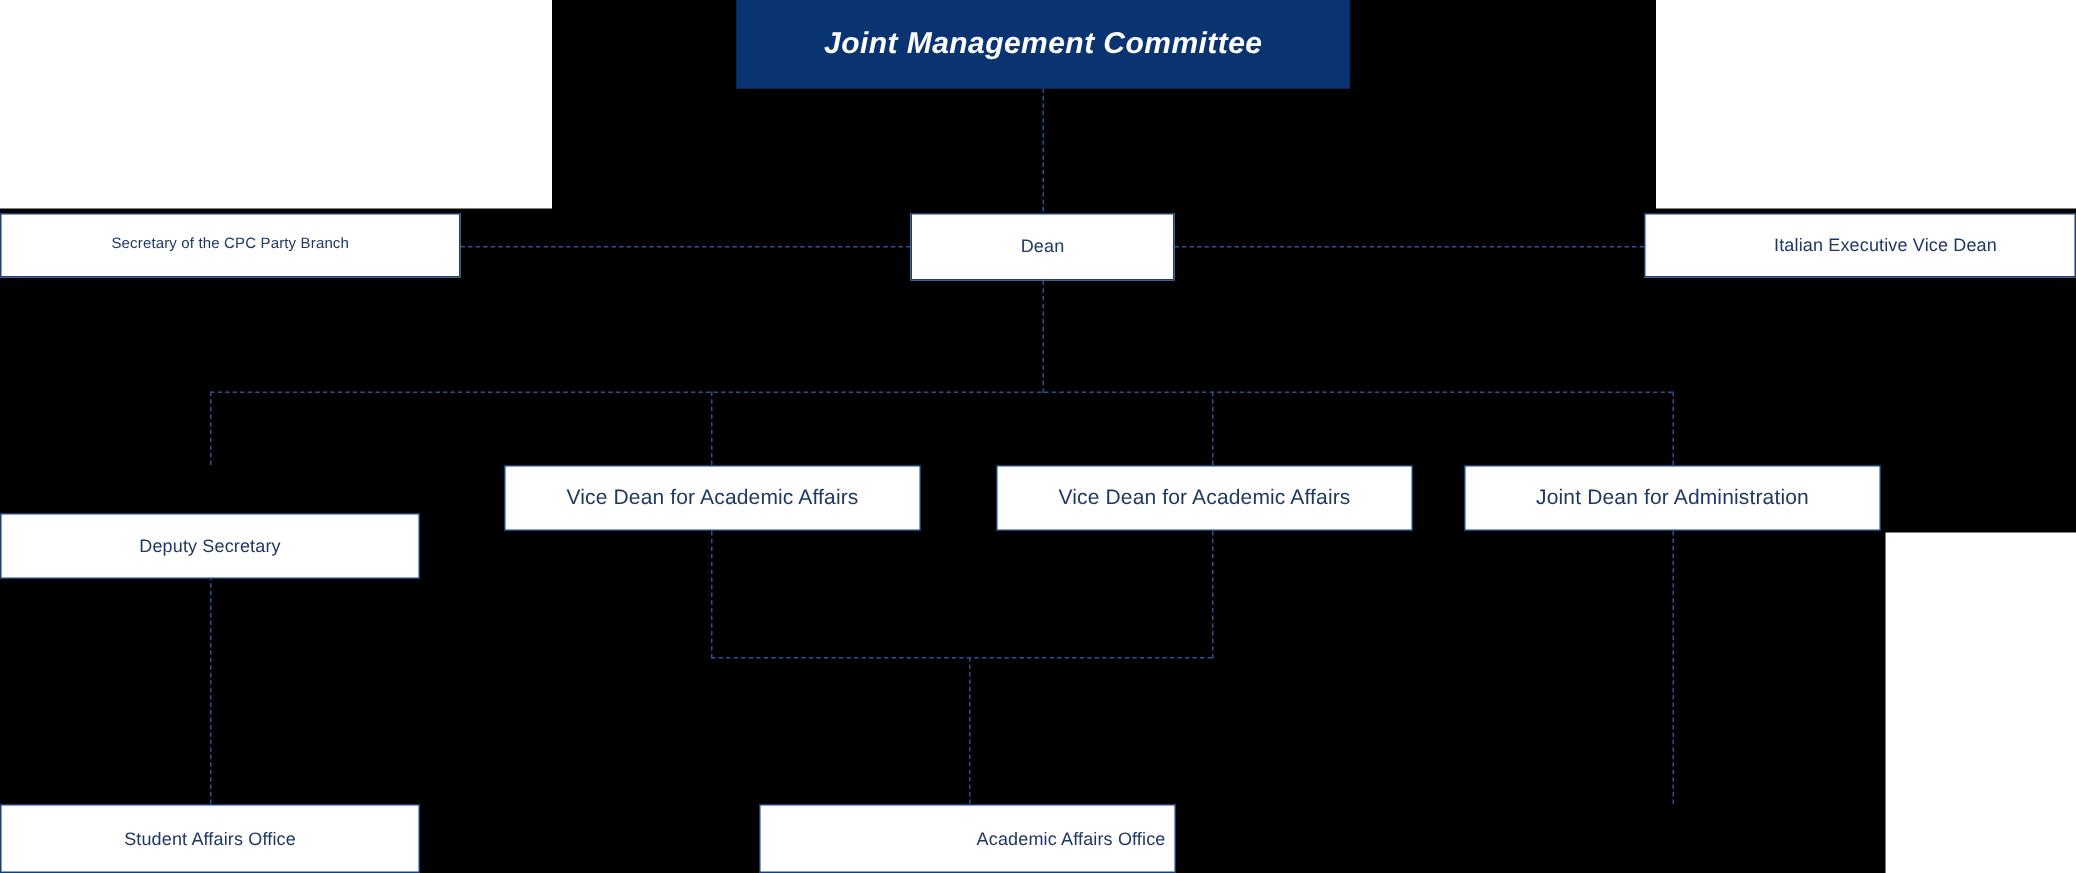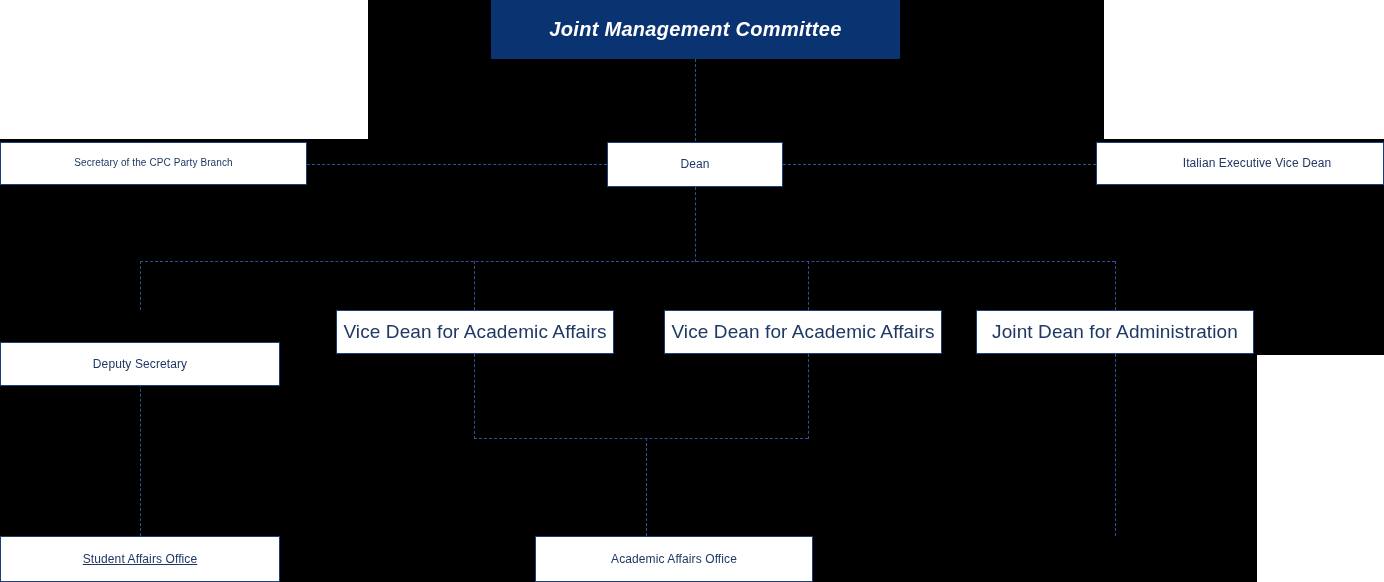--- a/index.html
+++ b/index.html
@@ -54,21 +54,21 @@
     color: #ffffff;
     font-weight: bold;
     font-size: 20px;
     letter-spacing: .3px;
   }
   .node.two-line {
     font-size: 10px;
     line-height: 1.25;
   }
   .node.small {
-    font-size: 19px;
+    font-size: 14px;
   }
   .node .txt { display: block; }
 </style>
 </head>
 <body>
 
 <div id="stage">
 
   <div class="panel" style="left:0px;   top:0px;   width:368px; height:139px;"></div>
   <div class="panel" style="left:1104px;top:0px;   width:280px; height:139px;"></div>
@@ -123,22 +123,22 @@
   </div>
 
   <div class="node small" style="left:664px; top:310px; width:278px; height:44px;">
     <span class="txt">Vice Dean for Academic Affairs</span>
   </div>
 
   <div class="node small" style="left:976px; top:310px; width:278px; height:44px;">
     <span class="txt">Joint Dean for Administration</span>
   </div>
 
-  <div class="node" style="left:0px; top:536px; width:280px; height:46px;text-decoration:underline;">
+  <div class="node" style="left:0px; top:536px; width:280px; height:46px;">
     <span class="txt">Student Affairs Office</span>
   </div>
 
-  <div class="node" style="left:535px; top:536px; width:278px; height:46px;">
+  <div class="node" style="left:506px; top:536px; width:278px; height:46px;justify-content:flex-end;">
     <span class="txt">Academic Affairs Office</span>
   </div>
 
 
 </div>
 
 </body></html>

